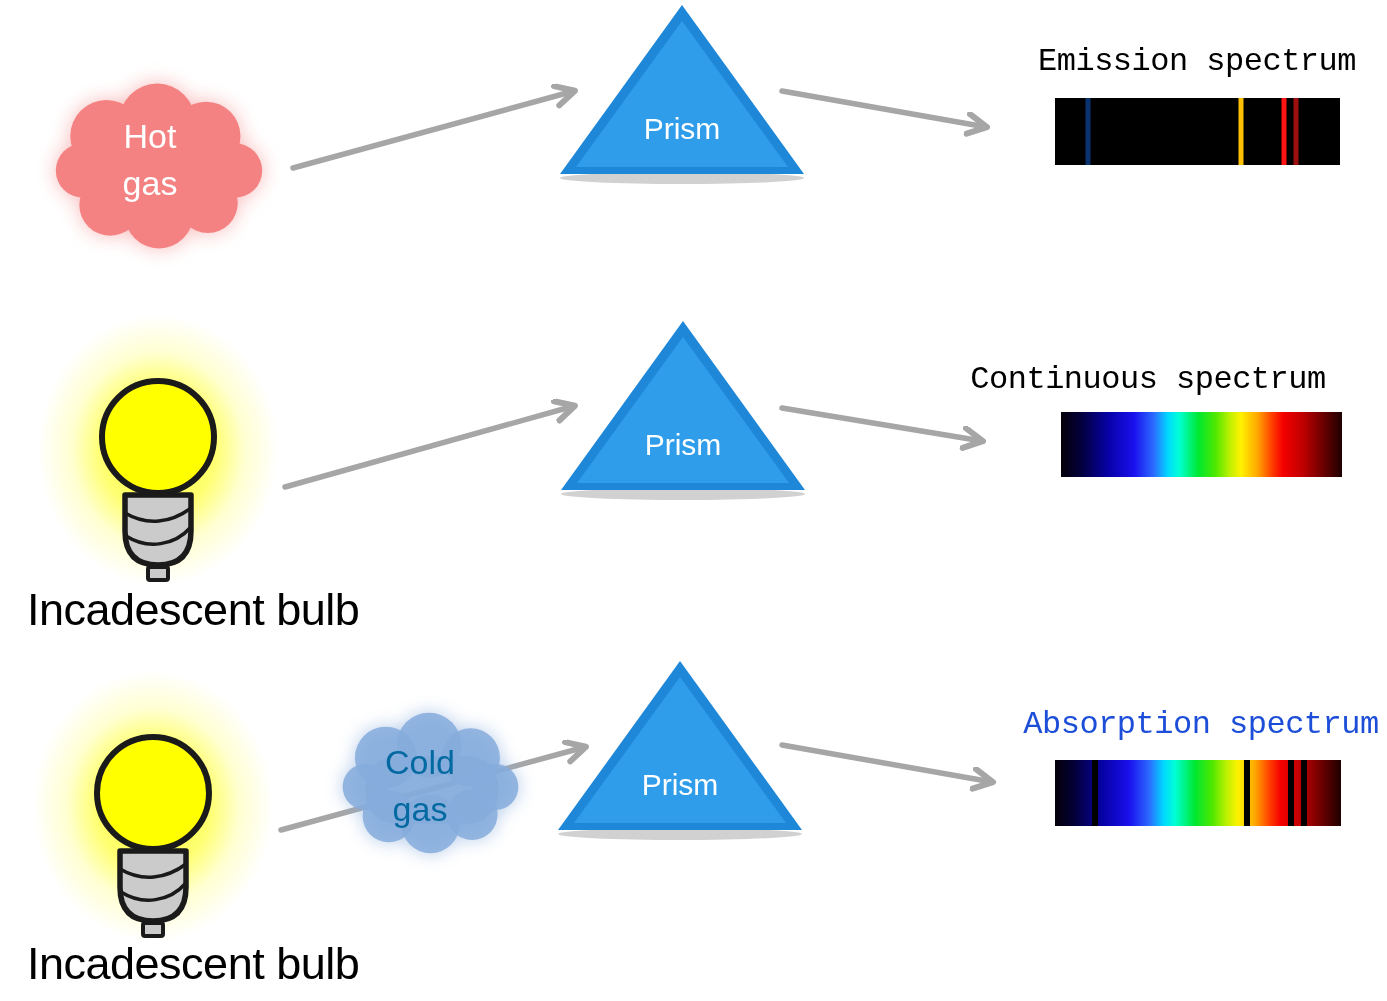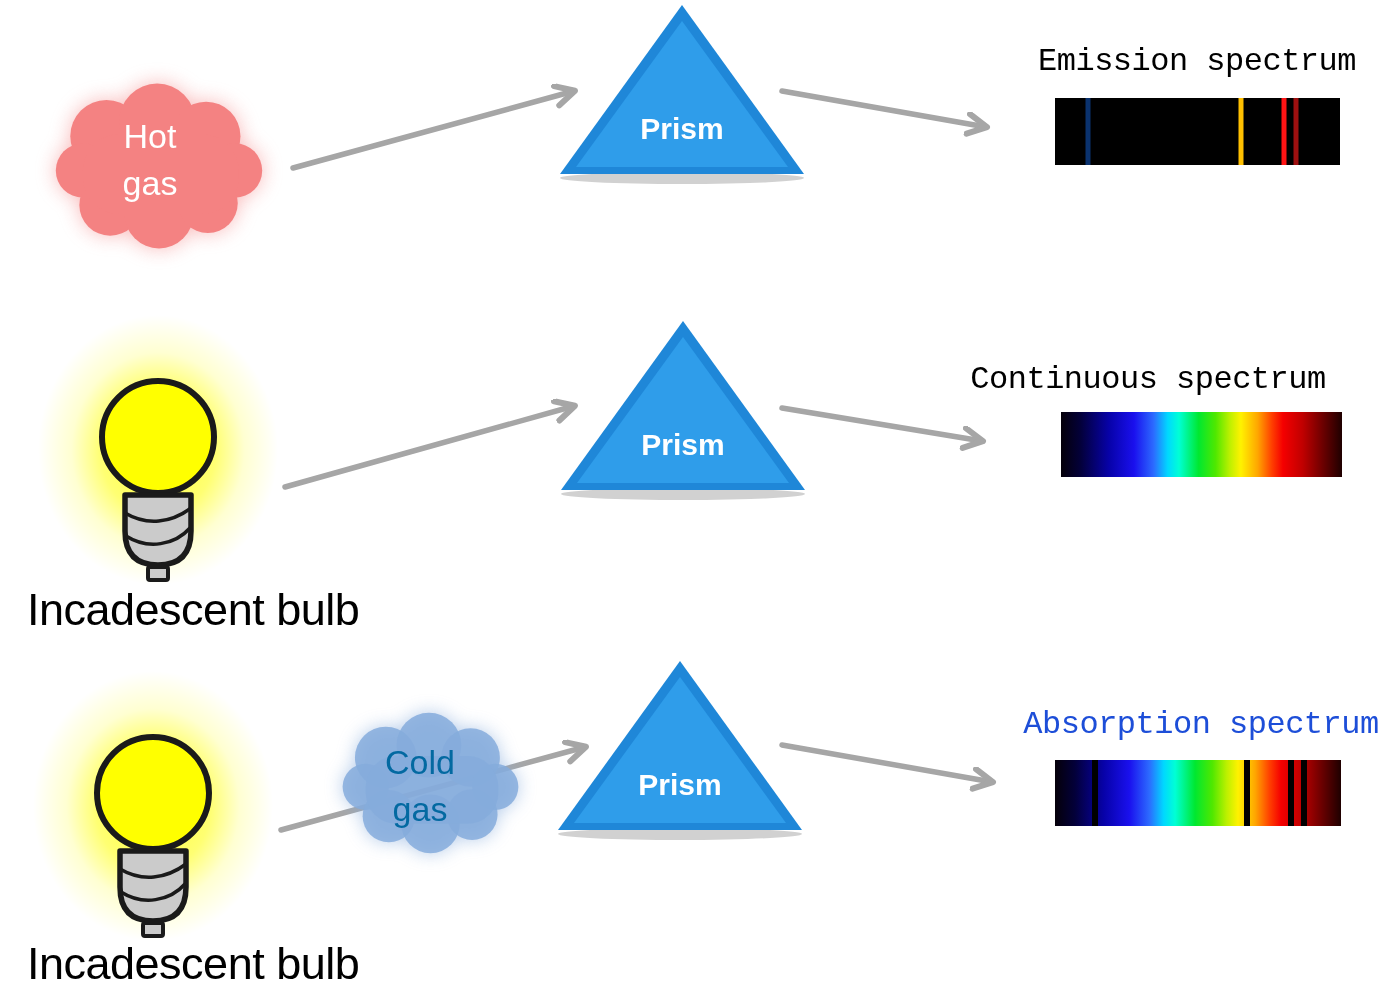--- a/index.html
+++ b/index.html
@@ -15,21 +15,21 @@
     position:absolute;transform:translateX(-50%);
     font-size:34px;line-height:47px;text-align:center;white-space:pre-line;z-index:4;
   }
   .bulb-label{
     position:absolute;font-size:45px;letter-spacing:-0.5px;white-space:nowrap;z-index:1;
   }
   .prism-wrap{position:absolute;width:250px;height:185px;z-index:4;}
   .prism-wrap svg{position:absolute;left:0;top:0;}
   .prism-label{
     position:absolute;left:0;right:0;top:110px;text-align:center;
-    font-size:30px;line-height:34px;z-index:5;font-weight:bold;
+    font-size:30px;line-height:34px;z-index:5;
   }
   .spectrum{position:absolute;z-index:1;overflow:hidden;}
   .spec-line{position:absolute;top:0;bottom:0;transform:translateX(-50%);}
   .bulb-glow{
     position:absolute;width:240px;height:270px;z-index:0;border-radius:50%;
     background:radial-gradient(closest-side,rgba(255,255,30,0.95) 0%,rgba(255,255,0,0.55) 48%,rgba(255,255,0,0.18) 72%,rgba(255,255,0,0) 100%);
   }
   .cloud-svg{position:absolute;overflow:visible;z-index:3;}
   .arrow-layer{position:absolute;left:0;top:0;z-index:2;pointer-events:none;}
   .bulb-svg{position:absolute;z-index:1;}

